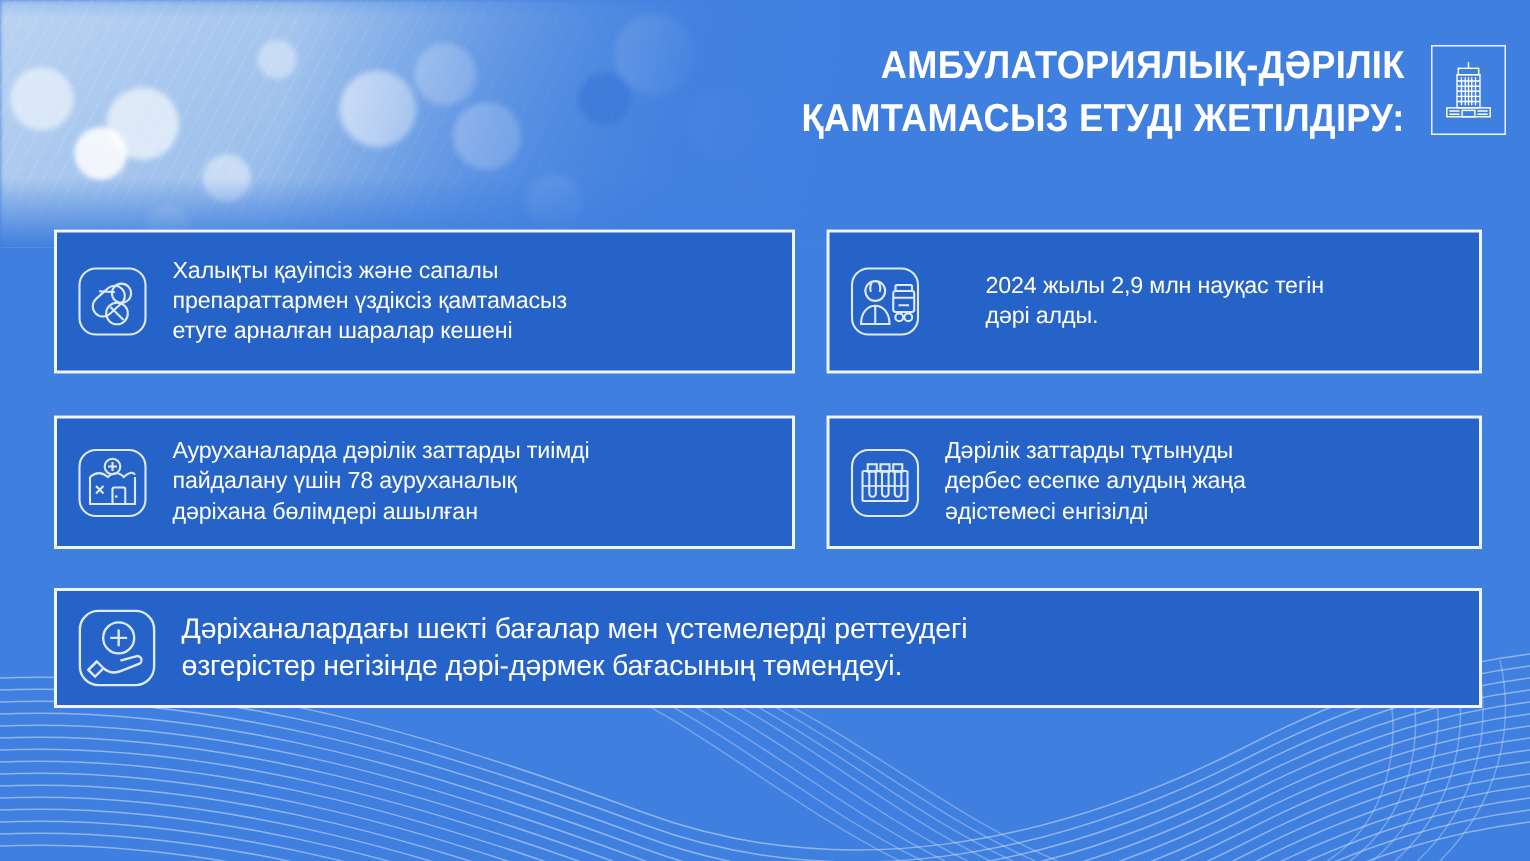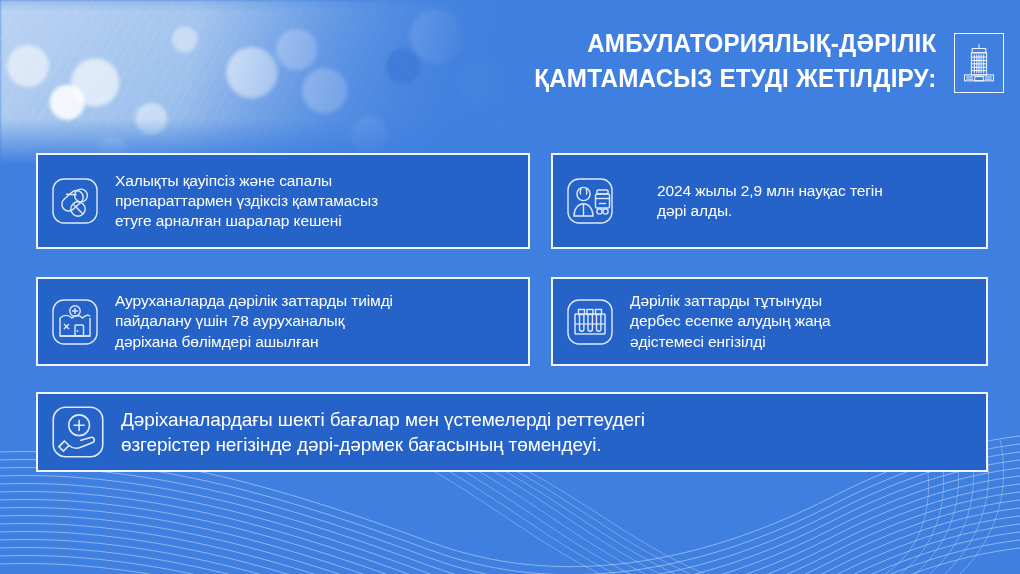--- a/index.html
+++ b/index.html
@@ -62,21 +62,21 @@
       rgba(63,127,223,.18) 0 3px, rgba(63,127,223,0) 12px,
       rgba(63,127,223,0) 72%, #3f7fdf 100%);
   }
 
   
   #waves { position:absolute; left:0; bottom:0; width:1020px; height:150px; }
 
   
   #header {
     position:absolute; right:16px; top:26px;
-    display:flex; align-items:center; gap:18px;
+    display:flex; align-items:flex-start; gap:18px;
   }
   #title {
     text-align:right;
     color:#ffffff;
     font-size:26px;
     font-weight:bold;
     line-height:1.33;
     letter-spacing:.2px;
     transform:scaleX(.93);
     transform-origin:right center;

